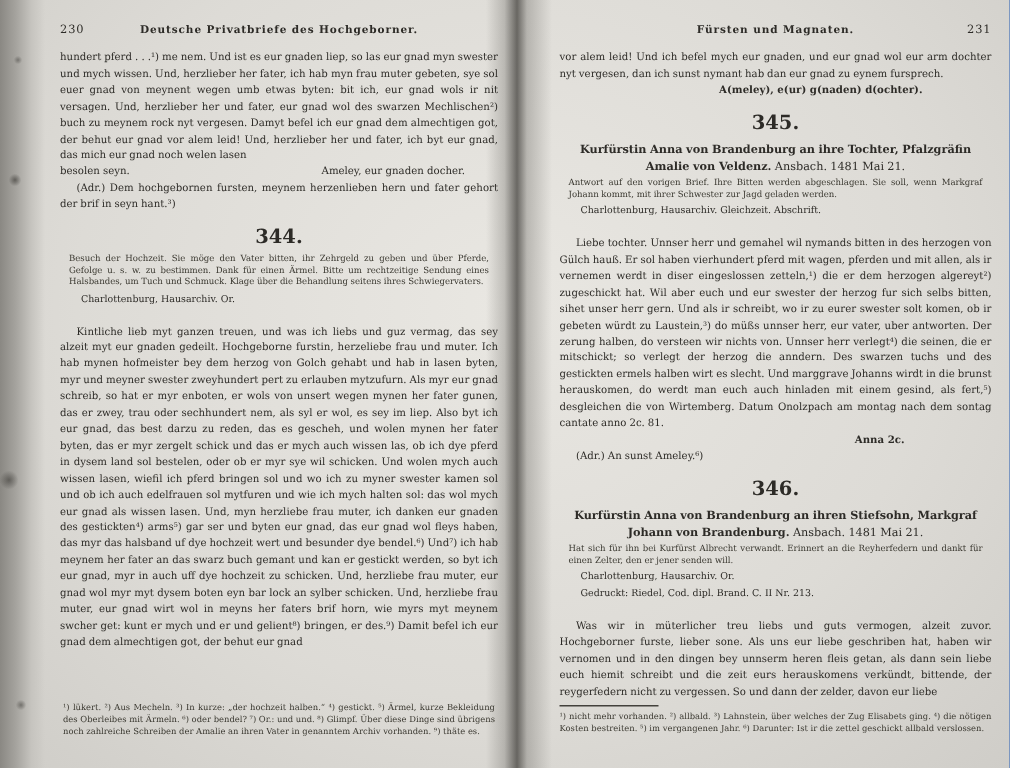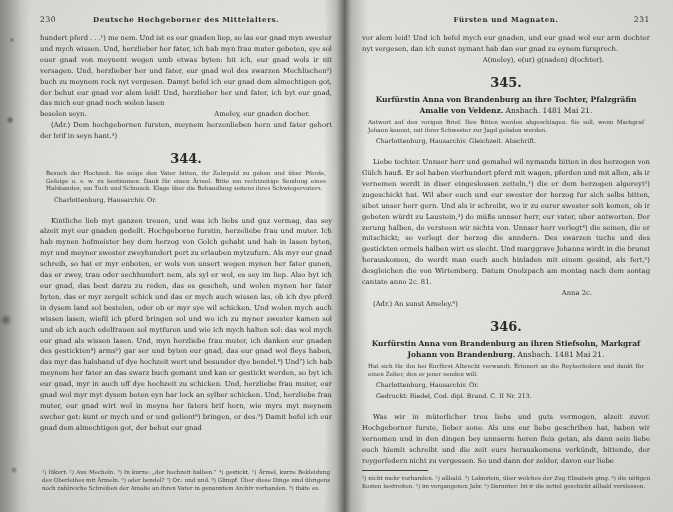--- a/index.html
+++ b/index.html
@@ -13,29 +13,29 @@
       radial-gradient(circle 6px at 10px 120px, rgba(40,38,34,.55), rgba(40,38,34,0) 70%),
       radial-gradient(circle 9px at 6px 320px, rgba(40,38,34,.5), rgba(40,38,34,0) 70%),
       radial-gradient(circle 5px at 14px 470px, rgba(40,38,34,.45), rgba(40,38,34,0) 70%),
       radial-gradient(circle 4px at 12px 40px, rgba(40,38,34,.4), rgba(40,38,34,0) 70%),
       linear-gradient(90deg,#8a8883 0%,#a5a39e 35%,#c6c4bf 70%,rgba(217,215,210,0) 100%);}
   .gutter{position:absolute;left:324px;top:0;width:44px;height:512px;
     background:linear-gradient(90deg,rgba(120,118,112,0) 0%,rgba(95,93,88,.30) 28%,
       rgba(58,56,52,.72) 47%,rgba(110,108,103,.38) 62%,rgba(217,215,210,0) 100%);}
   .page{position:absolute;top:0;height:512px;}
   .pg-left{left:40px;width:292px;}
-  .pg-right{left:362px;width:288px;}
+  .pg-right{left:373px;width:288px;}
   .rhead{display:flex;align-items:baseline;font-size:7px;letter-spacing:.6px;margin-top:15px;}
   .rhead .pnum{width:44px;font-size:7.6px;}
   .rhead .ptitle{flex:1;text-align:center;font-weight:bold;}
   .rhead .spacer{width:44px;text-align:right;font-size:7.6px;}
   .para{font-size:6.8px;line-height:10.9px;text-align:justify;margin:0;word-spacing:-.2px;}
   .ind{text-indent:11px;}
   .lastline{display:flex;justify-content:space-between;font-size:6.8px;line-height:10.9px;gap:12px;}
-  .sig{text-align:right;font-size:6.8px;line-height:10.9px;}
+  .sig{text-align:right;font-size:6.8px;line-height:10.9px;font-weight:bold;}
   .num{text-align:center;font-weight:bold;font-size:13px;margin:9px 0 4px;}
   .ltitle{font-size:7.5px;line-height:11.2px;font-weight:bold;text-align:center;margin:0 2px;word-spacing:-.2px;}
   .ltitle .tail{font-weight:normal;}
   .summary{font-size:5.7px;line-height:7.5px;text-align:justify;margin:3px 6px 2px;color:#39372f;}
   .arch{font-size:6.3px;line-height:9px;margin:2px 0 1px 14px;}
   .fnotes{position:absolute;left:0;right:0;font-size:5.6px;line-height:8px;text-align:justify;color:#39372f;}
   .pg-left .fnotes{bottom:20px;padding:0 2px;}
   .pg-right .fnotes{bottom:22px;}
   .frule{width:66px;border-top:1px solid #43413c;margin-bottom:3px;}
   .mt6{margin-top:12px;} .mt9{margin-top:9px;}
@@ -44,21 +44,21 @@
 <body>
 
 <div class="scan">
   <div class="paper"></div>
   <div class="edge-left"></div>
   <div class="gutter"></div>
 
   <div class="page pg-left">
     <div class="rhead">
       <span class="pnum">230</span>
-      <span class="ptitle">Deutsche Hochgeborner des Mittelalters.</span>
+      <span class="ptitle">Deutsche Privatbriefe des Hochgeborner.</span>
       <span class="spacer"></span>
     </div>
 
     <p class="para mt9">hundert pferd . . .¹) me nem. Und ist es eur gnaden liep, so las eur gnad myn swester und mych wissen. Und, herzlieber her fater, ich hab myn frau muter gebeten, sye sol euer gnad von meynent wegen umb etwas byten: bit ich, eur gnad wols ir nit versagen. Und, herzlieber her und fater, eur gnad wol des swarzen Mechlischen²) buch zu meynem rock nyt vergesen. Damyt befel ich eur gnad dem almechtigen got, der behut eur gnad vor alem leid! Und, herzlieber her und fater, ich byt eur gnad, das mich eur gnad noch welen lasen</p>
     <div class="lastline">
       <span>besolen seyn.</span>
       <span style="padding-right:22px">Ameley, eur gnaden docher.</span>
     </div>
     <p class="para ind">(Adr.) Dem hochgebornen fursten, meynem herzenlieben hern und fater gehort der brif in seyn hant.³)</p>
 

